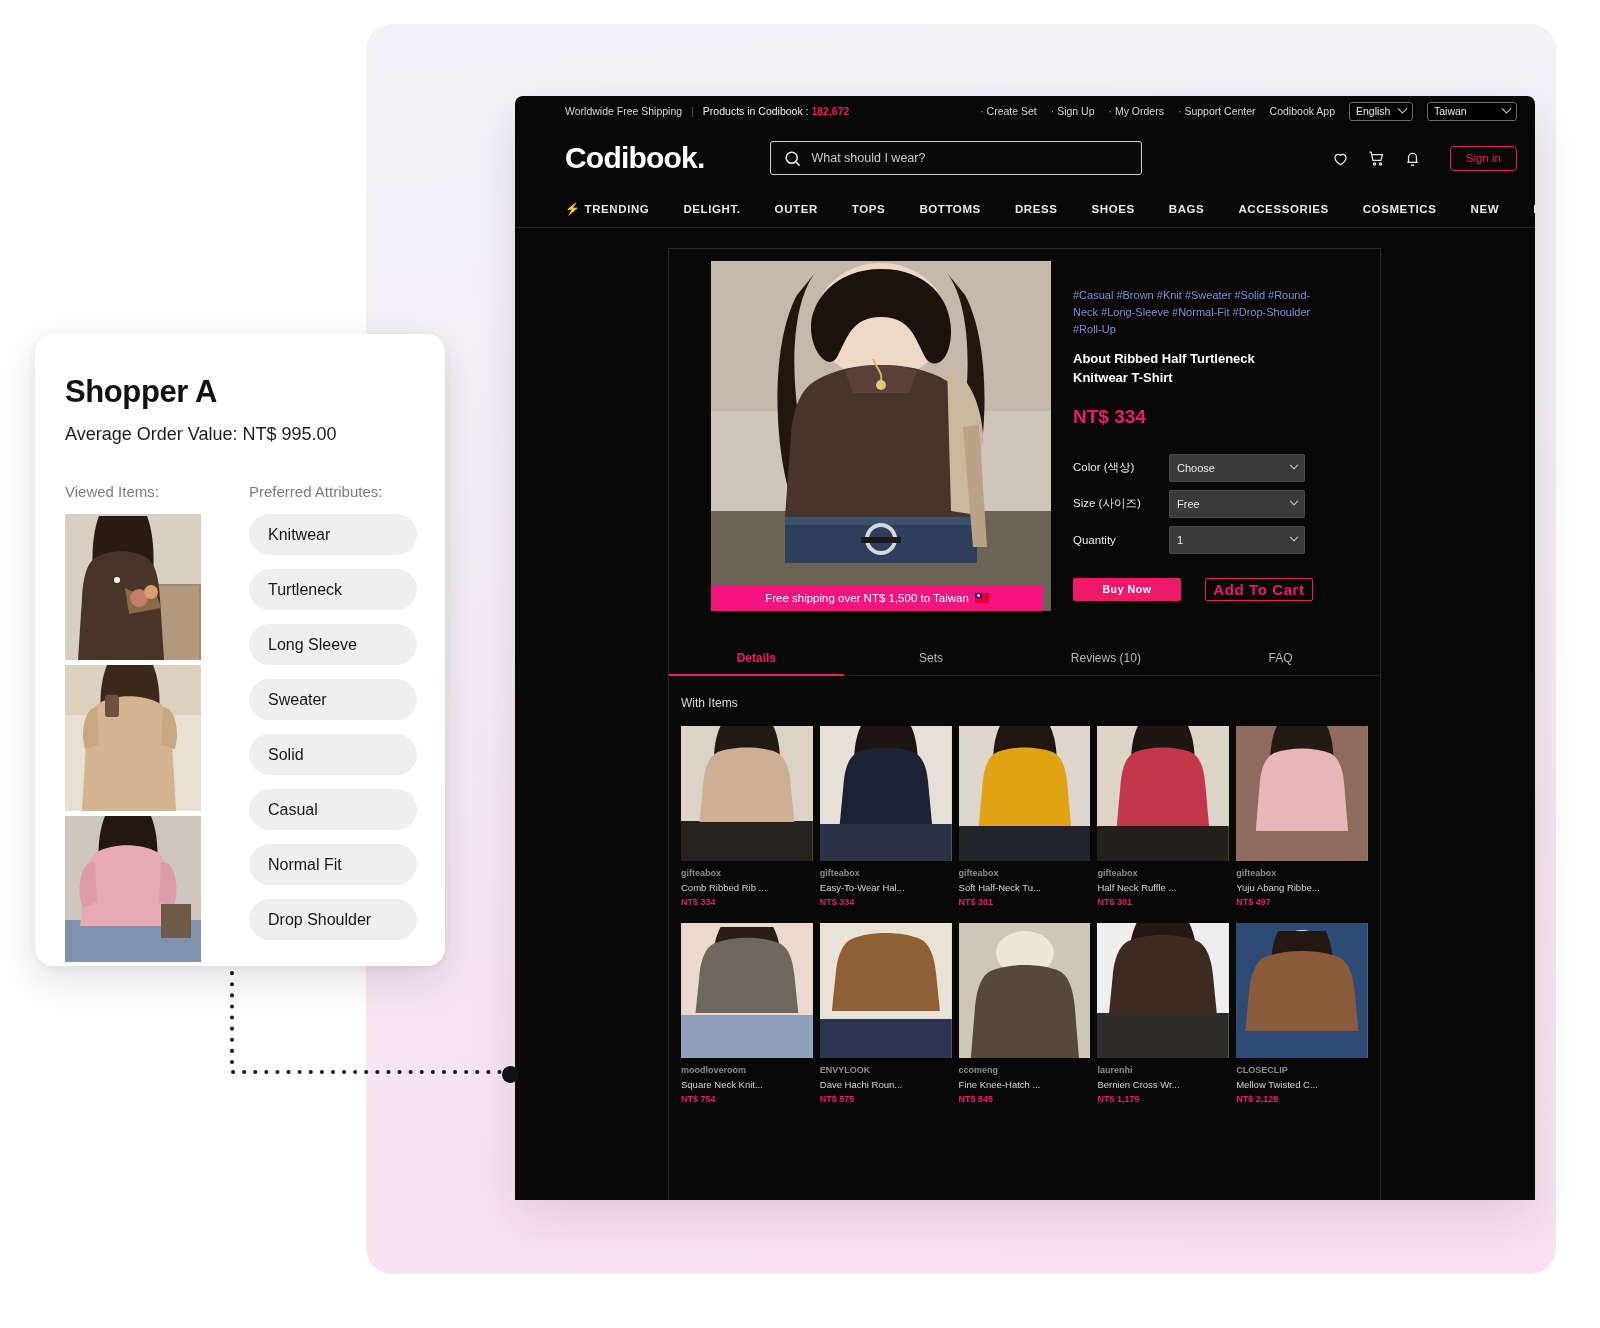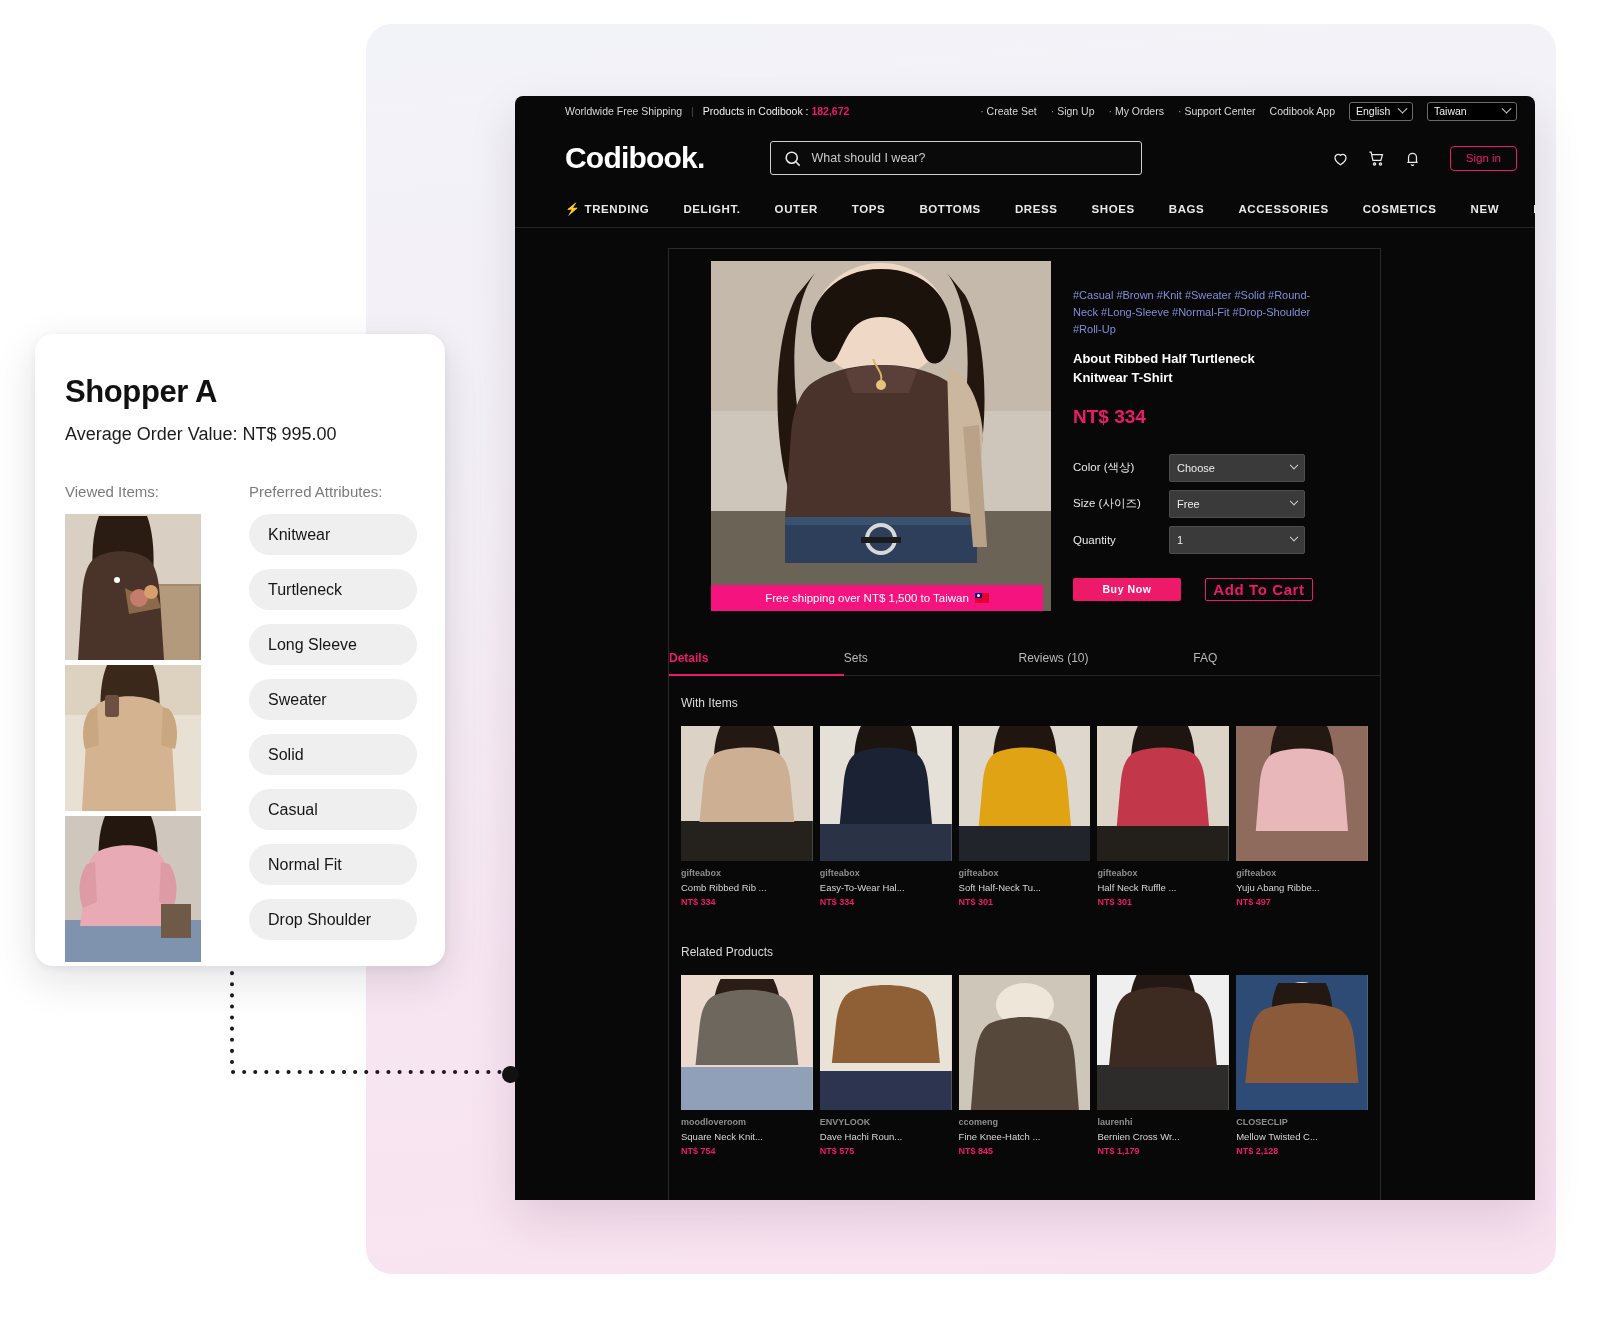--- a/index.html
+++ b/index.html
@@ -148,21 +148,21 @@
   .btn-cart {
     width: 108px; height: 23px; background: transparent; color: #ec1a69;
     font-size: 15px; font-weight: 700; letter-spacing: 0.6px;
     display: inline-flex; align-items: center; justify-content: center;
     border: 1px solid #ec1a69; border-radius: 2px; font-family: inherit; cursor: pointer;
   }
 
   
   .tabs { display: flex; margin-top: 30px; padding: 0 12px 0 0; }
   .tab {
-    flex: 1; text-align: left; font-size: 12px; color: #b9b9b9;
+    flex: 1; text-align: center; font-size: 12px; color: #b9b9b9;
     padding: 10px 0 11px 0; position: relative;
   }
   .tab.active { color: #ec1a69; font-weight: 600; }
   .tab.active::after {
     content: ""; position: absolute; left: 0; right: 0; bottom: 0; height: 2px; background: #ec1a69;
   }
   .tabs-underline { height: 1px; background: #242424; margin-top: -1px; }
 
   .sec-title { color: #dadada; font-size: 12px; padding: 20px 0 0 12px; }
   .grid {
@@ -430,21 +430,20 @@
                 <path d="M31 0c-8 22-6 60 2 90h34c8-30 10-68 2-90z" fill="#241812"></path>
                 <path d="M29 27c12-6 30-6 42 0 7 4 10 16 11 30l3 48H15l3-48c1-14 4-26 11-30z" fill="#e8b7b9"></path>
               </svg>
             </div>
             <div class="brand">gifteabox</div>
             <div class="name">Yuju Abang Ribbe...</div>
             <div class="price">NT$ 497</div>
           </div>
         </div>
 
-        <div class="sec-title" style="padding-top:38px;">Related Products</div>
         <div class="grid">
           <div class="card">
             <div class="thumb">
               <svg viewBox="0 0 100 135" width="100%" height="100%" preserveAspectRatio="none">
                 <rect width="100" height="135" fill="#ead9cc"></rect>
                   <rect y="92" width="100" height="43" fill="#8fa0b8"></rect>
                 <path d="M30 4c-8 20-8 52 0 76h40c8-24 8-56 0-76z" fill="#2a1d15"></path>
                 <path d="M26 20c14-7 34-7 48 0 8 4 11 18 12 32l3 38H11l3-38c1-14 4-28 12-32z" fill="#6d675e"></path>
               </svg>
             </div>

